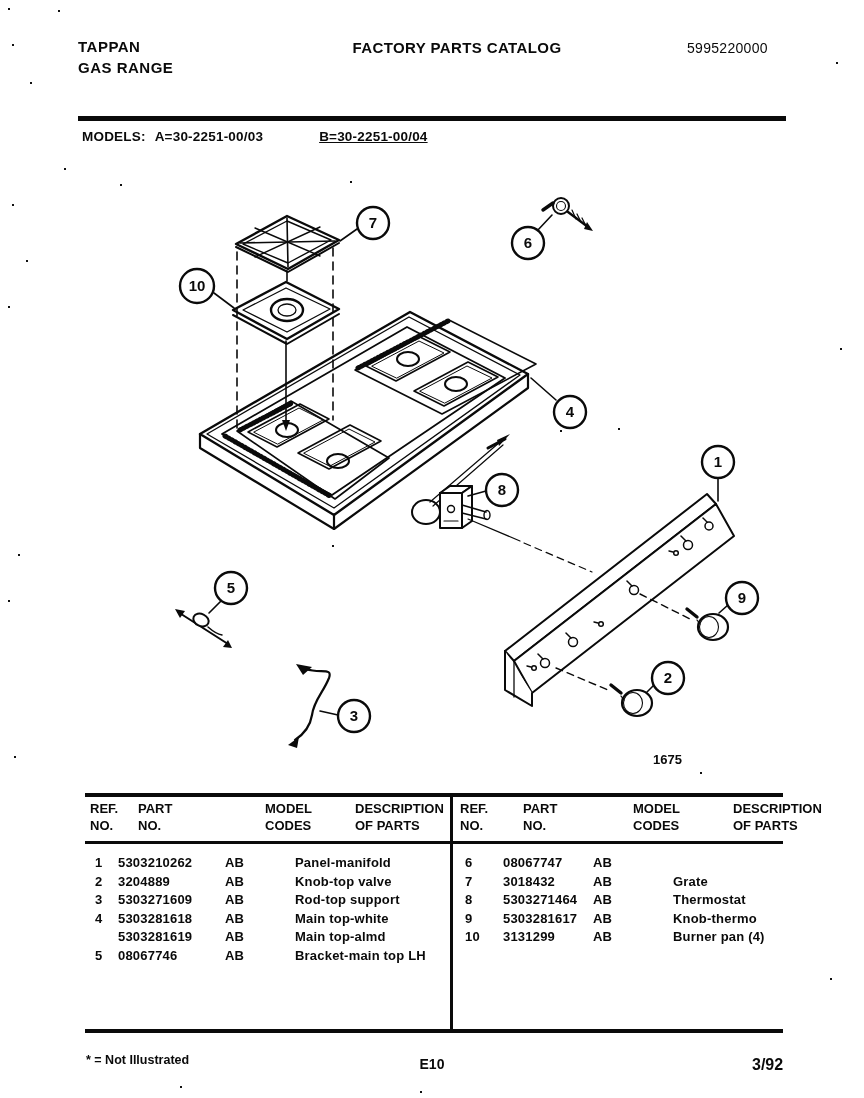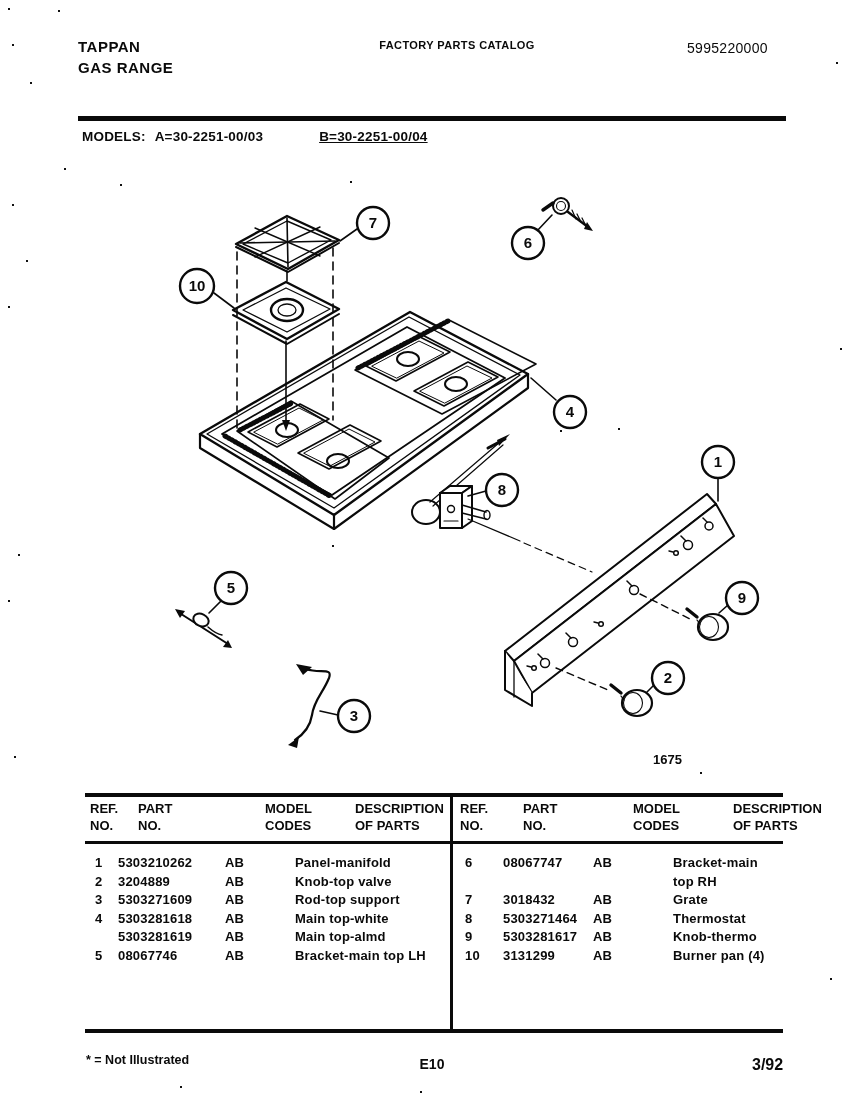--- a/index.html
+++ b/index.html
@@ -5,21 +5,21 @@
   html,body{margin:0;padding:0;}
   body{
     width:864px;height:1098px;background:#ffffff;position:relative;
     font-family:"Liberation Sans", sans-serif;color:#0a0a0a;overflow:hidden;
     -webkit-font-smoothing:none;
   }
   .abs{position:absolute;}
 
   
   #brand{left:78px;top:36px;font-size:15px;font-weight:bold;line-height:21px;letter-spacing:.5px;}
-  #catalog-title{left:282px;top:39px;width:350px;text-align:center;font-size:11px;font-weight:bold;letter-spacing:.4px;}
+  #catalog-title{left:282px;top:39px;width:350px;text-align:center;font-size:15px;font-weight:bold;letter-spacing:.4px;}
   #pub-number{left:687px;top:40px;font-size:14px;font-weight:normal;letter-spacing:.3px;}
   #top-rule{left:78px;top:116px;width:708px;height:5px;background:#0a0a0a;}
   #models-line{left:82px;top:129px;font-size:13.5px;font-weight:bold;letter-spacing:.2px;}
   #models-line .ma{margin-left:9px;}
   #models-line .mb{margin-left:56px;text-decoration:underline;}
 
   
   #diagram-svg{left:0;top:0;width:864px;height:1098px;}
   #figure-number{left:653px;top:752px;font-size:13px;font-weight:bold;}
 
@@ -354,21 +354,20 @@
     <div>
         <span>DESCRIPTION</span>
         <span>OF PARTS</span>
       </div>
   </div>
   <div class="tbody">
     <div class="trow">
         <span class="c-ref">6</span>
         <span class="c-part">08067747</span>
         <span class="c-codes">AB</span>
-        <span class="c-desc">Bracket-main top RH</span>
       </div>
     <div class="trow">
         <span class="c-ref">7</span>
         <span class="c-part">3018432</span>
         <span class="c-codes">AB</span>
         <span class="c-desc">Grate</span>
       </div>
     <div class="trow">
         <span class="c-ref">8</span>
         <span class="c-part">5303271464</span>

